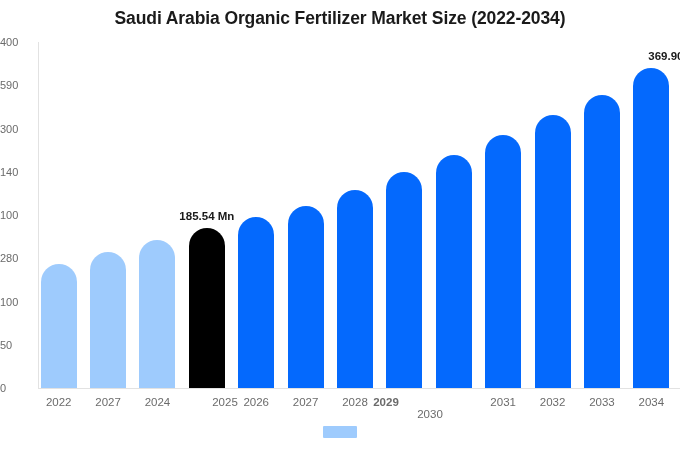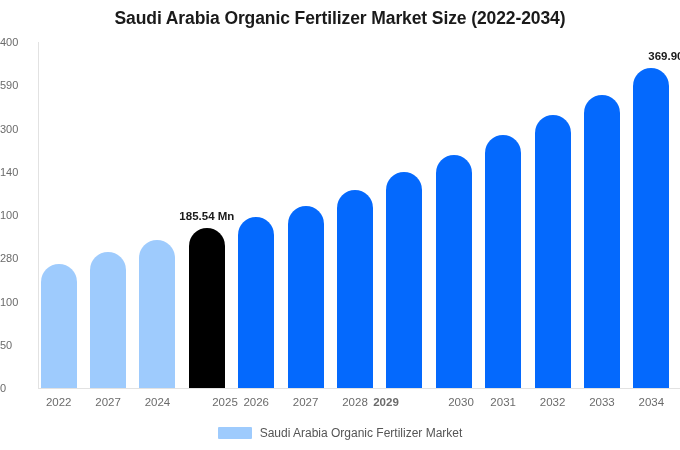--- a/index.html
+++ b/index.html
@@ -199,29 +199,28 @@
         <div class="bar" style="height: 293.235px; background: rgb(4, 105, 253);"></div>
       </div>
       <div class="bar-group" style="left: 595.308px; width: 36px;">
         <div class="bar" style="height: 319.964px; background: rgb(4, 105, 253);"></div>
         <div class="bar-label clip-right" style="bottom: 325.964px;">369.90 Mn</div>
       </div>
     </div>
 
   <div id="legend">
       <span class="legend-swatch" style="background: rgb(158, 203, 253);"></span>
-      <span class="legend-label">Saudi Arabia Organic Fertilizer Market</span>
     </div>
 
 <div class="x-tick" style="left: 28.6923px; width: 60px;">2022</div>
     <div class="x-tick" style="left: 78.0769px; width: 60px;">2027</div>
     <div class="x-tick" style="left: 127.462px; width: 60px;">2024</div>
     <div class="x-tick" style="left: 195px; width: 60px;">2025</div>
     <div class="x-tick" style="left: 226.231px; width: 60px;">2026</div>
     <div class="x-tick" style="left: 275.615px; width: 60px;">2027</div>
     <div class="x-tick" style="left: 325px; width: 60px;">2028</div>
     <div class="x-tick" style="left: 356px; width: 60px; font-weight: bold;">2029</div>
-    <div class="x-tick" style="left: 431px; width: 60px;">2030</div>
+    <div class="x-tick" style="left: 400px; width: 60px; margin-top: 12px;">2030</div>
     <div class="x-tick" style="left: 473.154px; width: 60px;">2031</div>
     <div class="x-tick" style="left: 522.538px; width: 60px;">2032</div>
     <div class="x-tick" style="left: 571.923px; width: 60px;">2033</div>
     <div class="x-tick" style="left: 621.308px; width: 60px;">2034</div>
   </div>
 
 </body></html>

